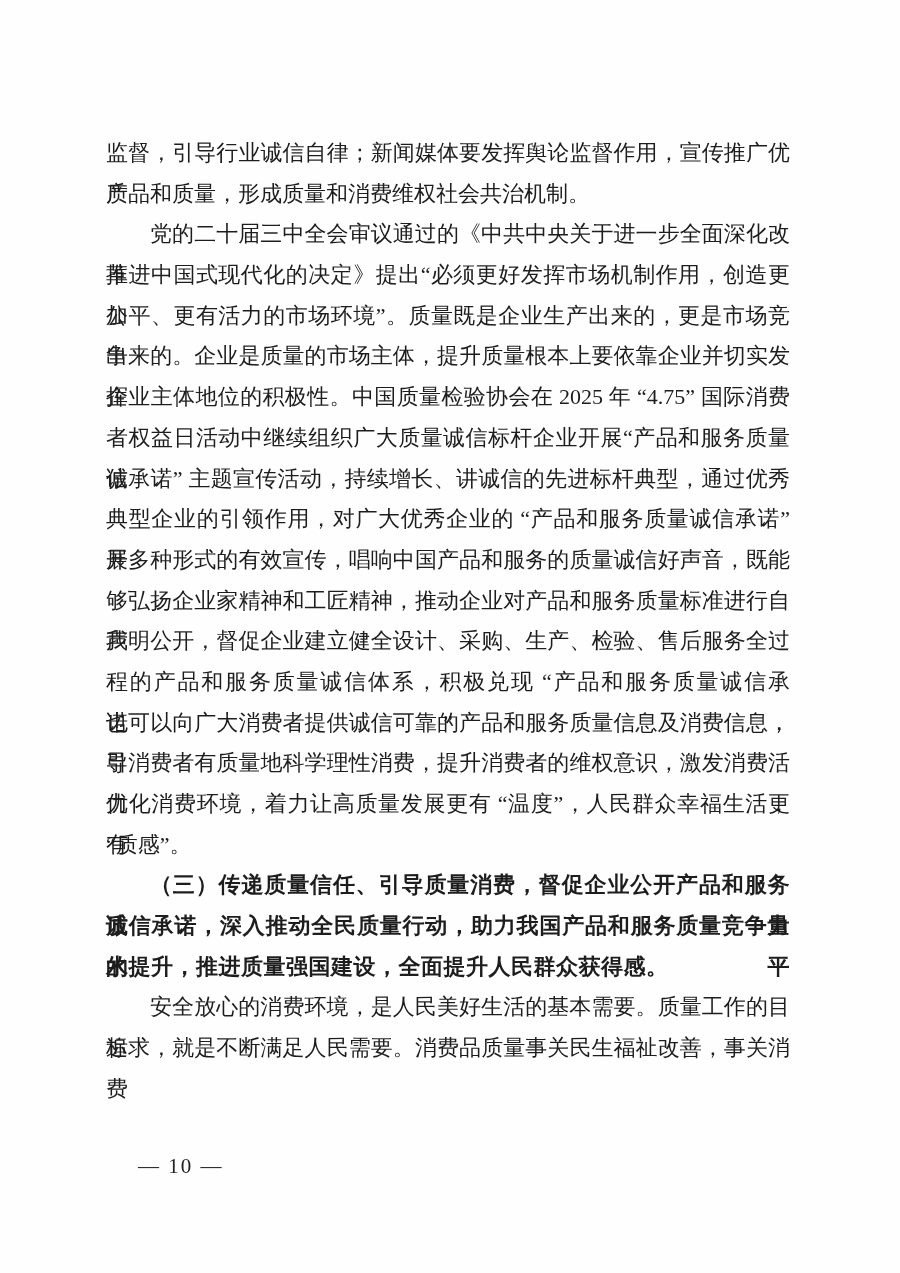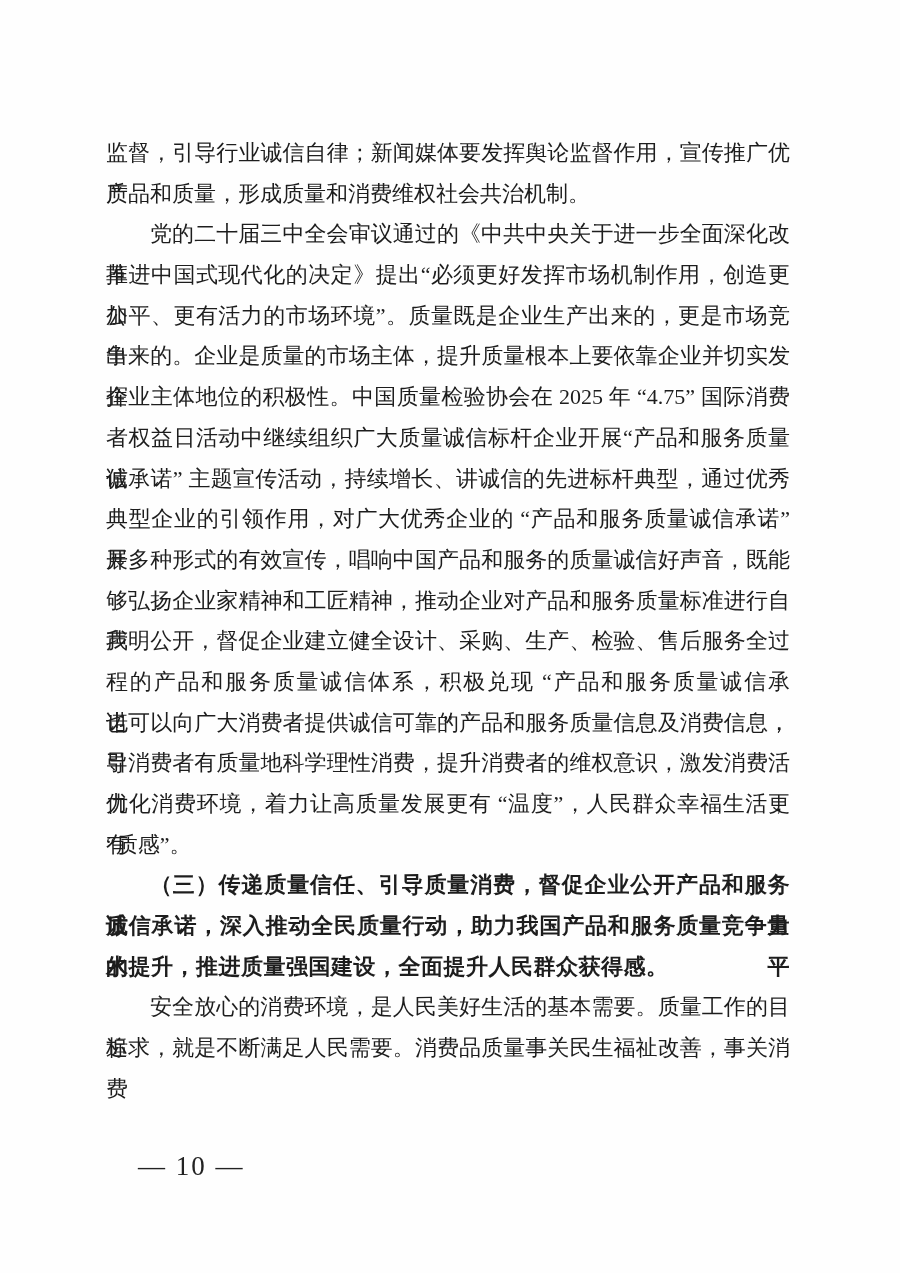--- a/index.html
+++ b/index.html
@@ -47,21 +47,21 @@
     text-align: center;
     text-align-last: left;
   }
   .line.indent {
     text-indent: 2em;
   }
   .footer {
     position: absolute;
     left: 138px;
     top: 1146px;
-    font-size: 27px;
+    font-size: 21px;
     line-height: 40px;
     color: #222;
     letter-spacing: 2px;
   }
 </style>
 </head>
 <body>
 
 <div class="page">
   <div class="doc-body">

